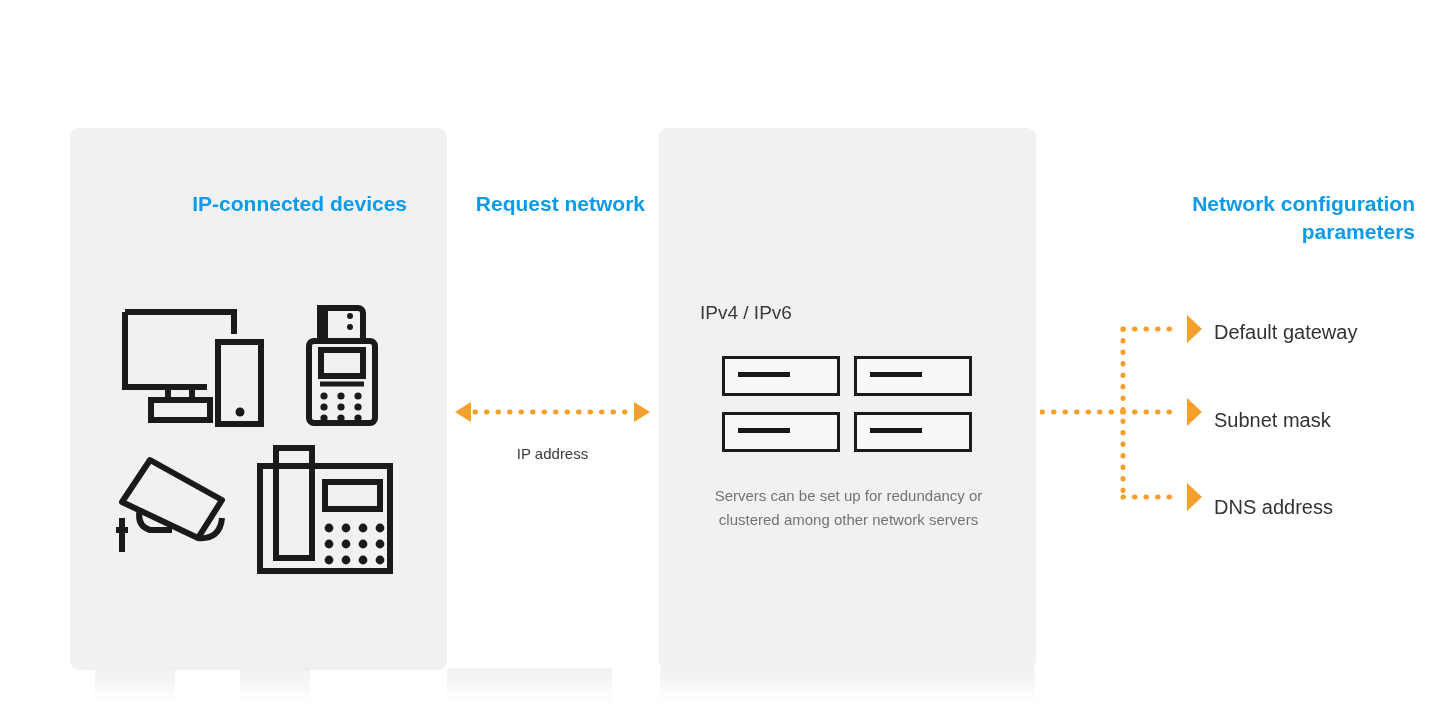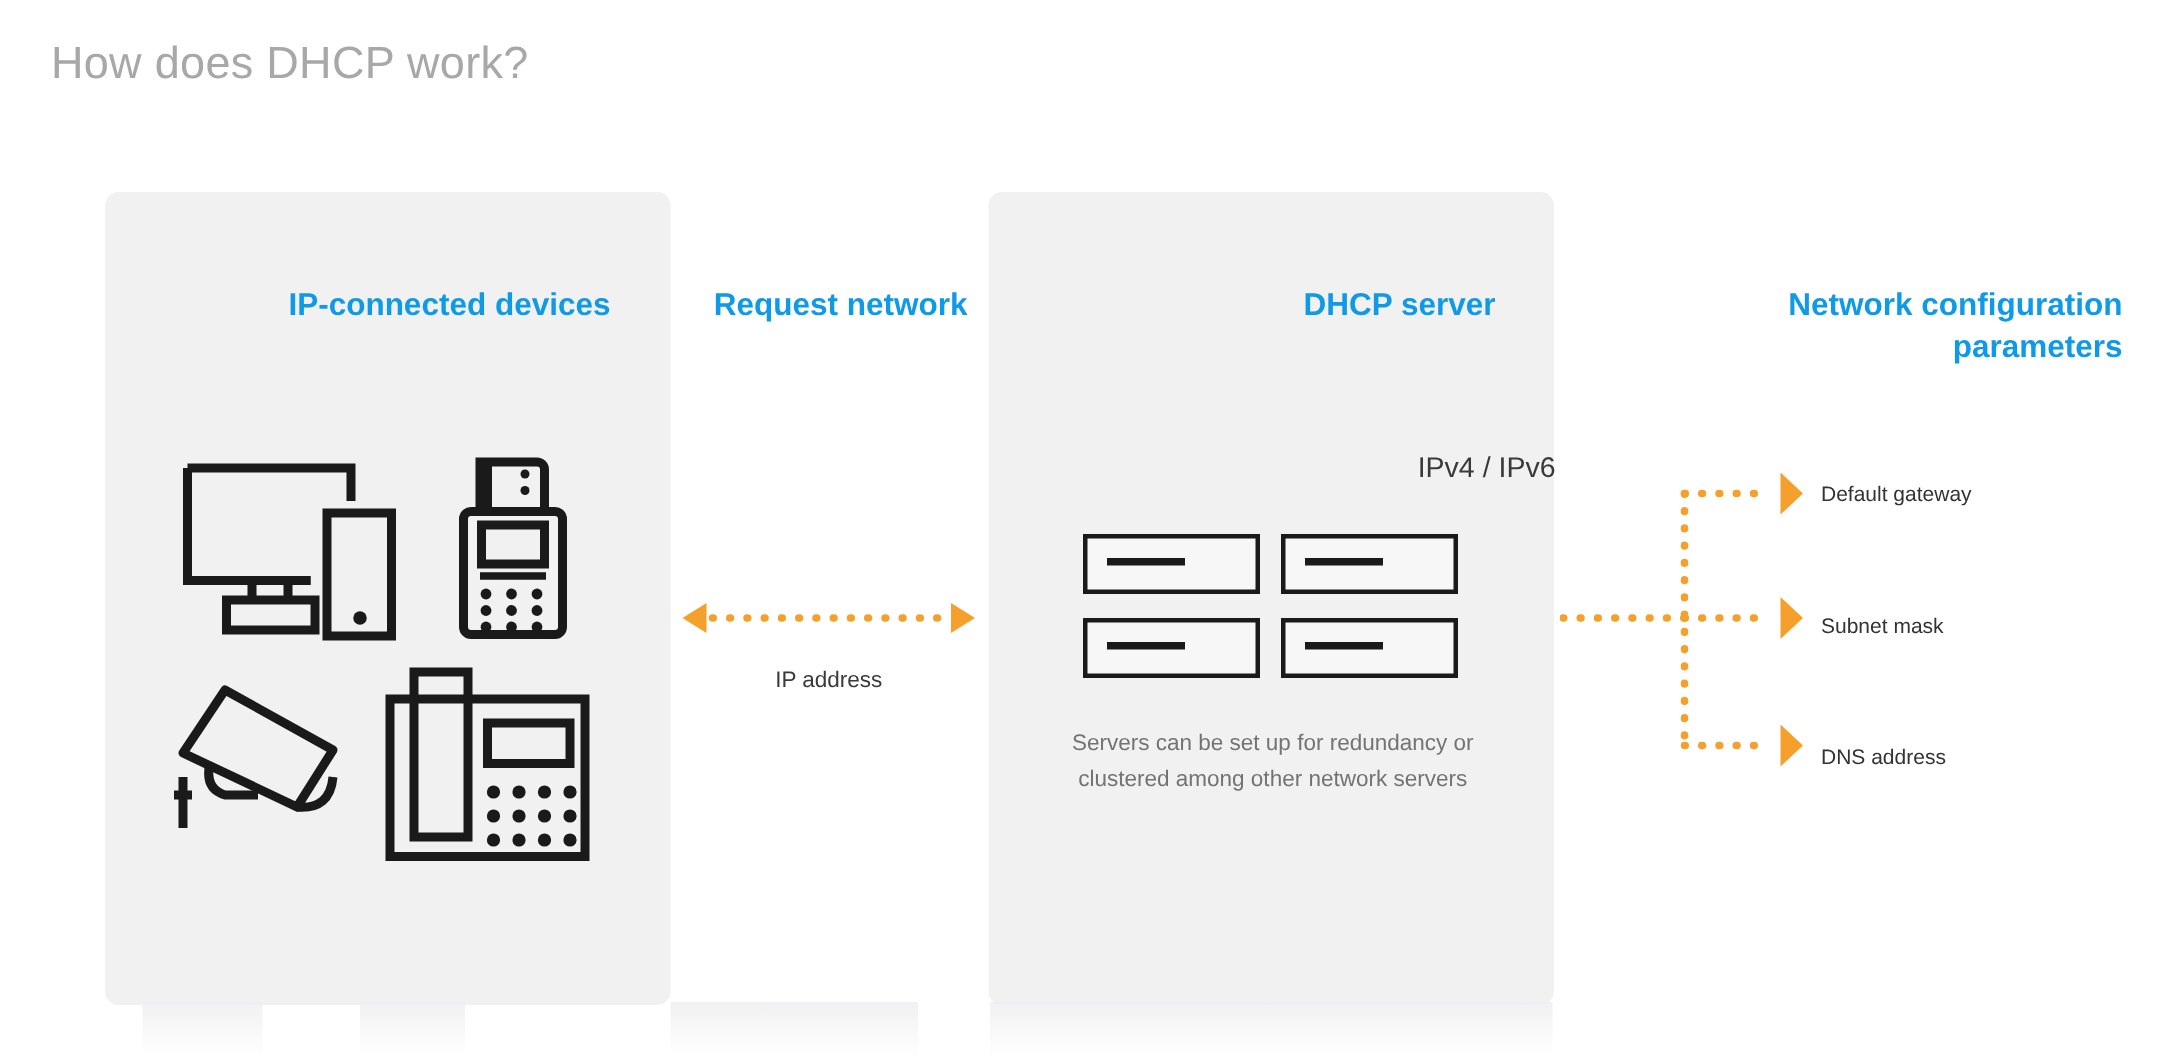--- a/index.html
+++ b/index.html
@@ -46,21 +46,21 @@
   #head-server  { left: 700px; top: 190px; width: 297px; }
   #head-params  { left: 1080px; top: 190px; width: 335px; }
 
   
   .dark-label {
     position: absolute;
     color: #3a3a3a;
     font-size: 15px; font-weight: 400;
   }
   #label-ip-address { left: 460px; top: 445px; width: 185px; text-align: center; }
-  #label-ipv { left: 740px; top: 302px; width: 297px; text-align: right; font-size: 19px; }
+  #label-ipv { left: 700px; top: 302px; width: 297px; text-align: left; font-size: 19px; }
 
   #server-note {
     position: absolute; left: 700px; top: 484px; width: 297px;
     text-align: center; color: #737373; font-size: 15px; line-height: 24px;
   }
 
   
   #device-icons { position: absolute; left: 110px; top: 290px; width: 300px; height: 290px; }
 
   
@@ -82,44 +82,42 @@
   }
 
   
   #ip-arrow { position: absolute; left: 455px; top: 398px; width: 195px; height: 28px; }
 
   
   #param-tree { position: absolute; left: 1040px; top: 305px; width: 165px; height: 215px; }
 
   .param-label {
     position: absolute; left: 1214px;
-    color: #333; font-size: 14px; white-space: nowrap;
+    color: #333; font-size: 20px; white-space: nowrap;
   }
   #param-0 { top: 321px; }
   #param-1 { top: 409px; }
   #param-2 { top: 496px; }
 </style>
 </head>
 <body>
 
 <div id="root">
 
-  <div class="page-title">How does DHCP work?</div>
 
   <div class="panel" id="panel-devices"></div>
   <div class="panel" id="panel-server"></div>
 
   <div class="streak" style="left:95px;  width:80px;"></div>
   <div class="streak" style="left:240px; width:70px;"></div>
   <div class="streak" style="left:447px; width:165px;"></div>
   <div class="streak" style="left:660px; width:375px;"></div>
 
   <div class="heading" id="head-devices">IP-connected devices</div>
   <div class="heading" id="head-request">Request network</div>
-  <div class="heading" id="head-server">DHCP server</div>
   <div class="heading" id="head-params">Network configuration parameters</div>
 
   <div id="device-icons">
     <svg width="300" height="290" viewBox="0 0 300 290" fill="none" stroke="#1a1a1a" stroke-width="6" stroke-linejoin="miter">
 
       <g>
         <path d="M15 22 H124 V44"></path>
         <path d="M15 22 V97 H97"></path>
         <path d="M15 97 H97"></path>
         <path d="M58 97 V110 M82 97 V110"></path>

